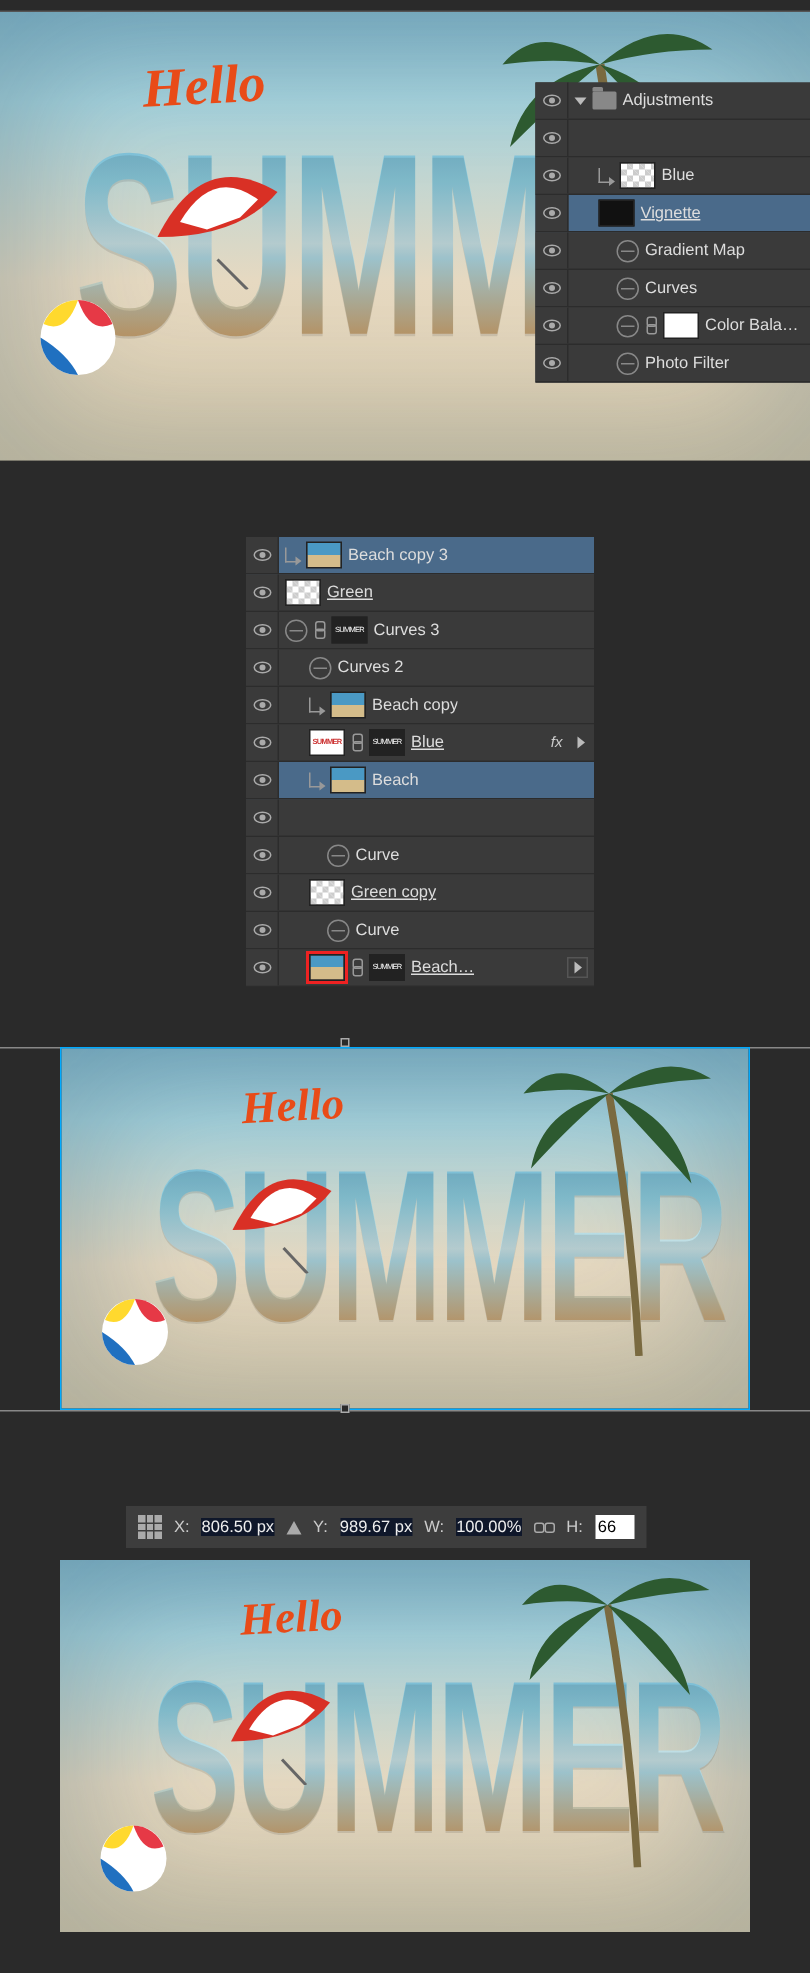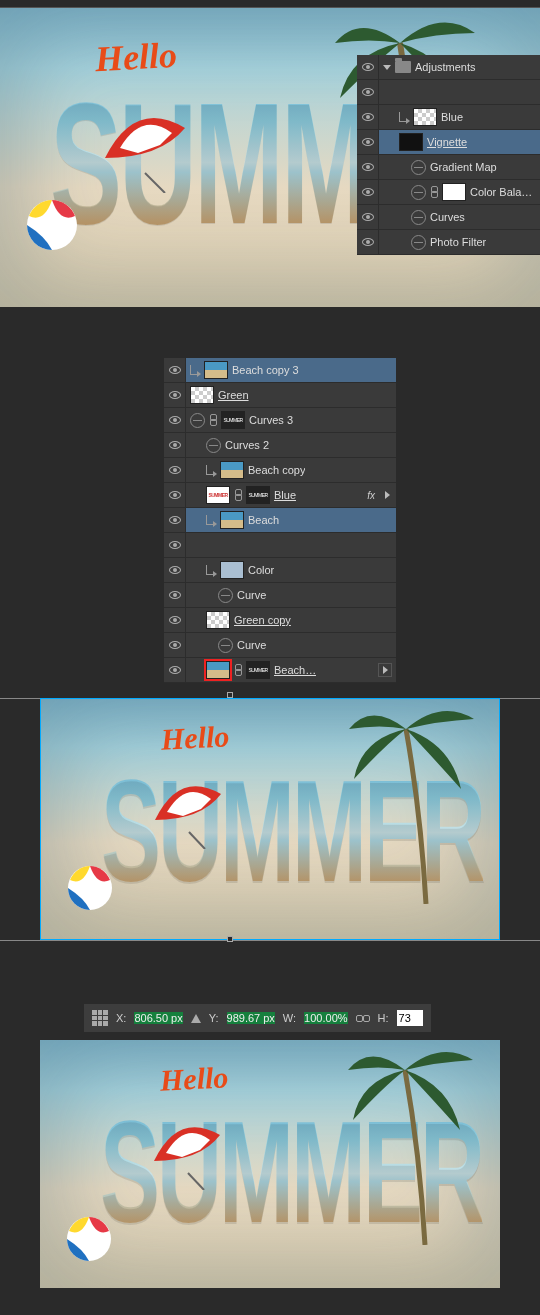--- a/index.html
+++ b/index.html
@@ -206,21 +206,21 @@
     gap: 8px;
     font-size: 11px;
   }
   .grid-icon {
     width:16px; height:16px;
     display:grid; grid-template-columns:repeat(3,1fr); grid-template-rows:repeat(3,1fr);
     gap:1px;
   }
   .grid-icon span { background:#aaa; }
   .opt-label { color:#ccc; }
-  .opt-val { background:#15803d; color:#eee; }
+  .opt-val { background:#0f172a; color:#eee; }
   .opt-input {
     background:#fff; color:#000; width:26px; height:16px;
     display:inline-flex; align-items:center; padding:0 2px;
     font-size:11px;
   }
   .tri-icon {
     width:0;height:0; border-left:5px solid transparent; border-right:5px solid transparent;
     border-bottom:9px solid #aaa;
   }
   .chain-icon {
@@ -308,33 +308,33 @@
           <span class="layer-name">Gradient Map</span>
         </div>
       </div>
       <div class="layer-row">
         <div class="vis-col">
           <span class="eye-icon"></span>
         </div>
         <div class="layer-content">
           <span class="indent" style="width: 24px;"></span>
           <span class="adj-icon"></span>
+          <span class="layer-name">Curves</span>
+        </div>
+      </div>
+      <div class="layer-row">
+        <div class="vis-col">
+          <span class="eye-icon"></span>
+        </div>
+        <div class="layer-content">
+          <span class="indent" style="width: 24px;"></span>
+          <span class="adj-icon"></span>
           <span class="link-icon"></span>
           <span class="thumb white" style="width: 24px;"></span>
           <span class="layer-name">Color Bala…</span>
-        </div>
-      </div>
-      <div class="layer-row">
-        <div class="vis-col">
-          <span class="eye-icon"></span>
-        </div>
-        <div class="layer-content">
-          <span class="indent" style="width: 24px;"></span>
-          <span class="adj-icon"></span>
-          <span class="layer-name">Curves</span>
         </div>
       </div>
       <div class="layer-row">
         <div class="vis-col">
           <span class="eye-icon"></span>
         </div>
         <div class="layer-content">
           <span class="indent" style="width: 24px;"></span>
           <span class="adj-icon"></span>
           <span class="layer-name">Photo Filter</span>
@@ -417,31 +417,20 @@
         <div class="layer-content">
           <span class="indent" style="width: 12px;"></span>
           <span class="clip-mark"></span>
           <span class="thumb img"></span>
           <span class="layer-name">Beach</span>
         </div>
       </div>
       <div class="layer-row">
         <div class="vis-col">
           <span class="eye-icon"></span>
-        </div>
-      </div>
-      <div class="layer-row">
-        <div class="vis-col">
-          <span class="eye-icon"></span>
-        </div>
-        <div class="layer-content">
-          <span class="indent" style="width: 12px;"></span>
-          <span class="clip-mark"></span>
-          <span class="thumb color"></span>
-          <span class="layer-name">Color</span>
         </div>
       </div>
       <div class="layer-row">
         <div class="vis-col">
           <span class="eye-icon"></span>
         </div>
         <div class="layer-content">
           <span class="indent" style="width: 24px;"></span>
           <span class="adj-icon"></span>
           <span class="layer-name">Curve</span>
@@ -527,21 +516,21 @@
   </div>
   <span class="opt-label">X:</span>
   <span class="opt-val">806.50 px</span>
   <span class="tri-icon"></span>
   <span class="opt-label">Y:</span>
   <span class="opt-val">989.67 px</span>
   <span class="opt-label">W:</span>
   <span class="opt-val">100.00%</span>
   <span class="chain-icon"></span>
   <span class="opt-label">H:</span>
-  <span class="opt-input">73</span>
+  <span class="opt-input">66</span>
 </div>
 
 <div class="canvas canvas3">
   <div class="vignette-overlay"></div>
   <div class="hello" style="left:120px; top:22px; font-size:30px;">Hello</div>
   <div class="summer" style="left:60px; top:82px; font-size:90px;">SUMMER</div>
   <svg class="palm" style="left:305px; top:5px;" width="130" height="200">
     <path d="M80 200 Q 75 110 60 25" stroke="#7a6a40" stroke-width="5" fill="none"></path>
     <path d="M60 25 Q 25 -2 3 25 Q 35 20 60 25" fill="#2d5a30"></path>
     <path d="M60 25 Q 95 -5 128 15 Q 92 17 60 25" fill="#2d5a30"></path>

